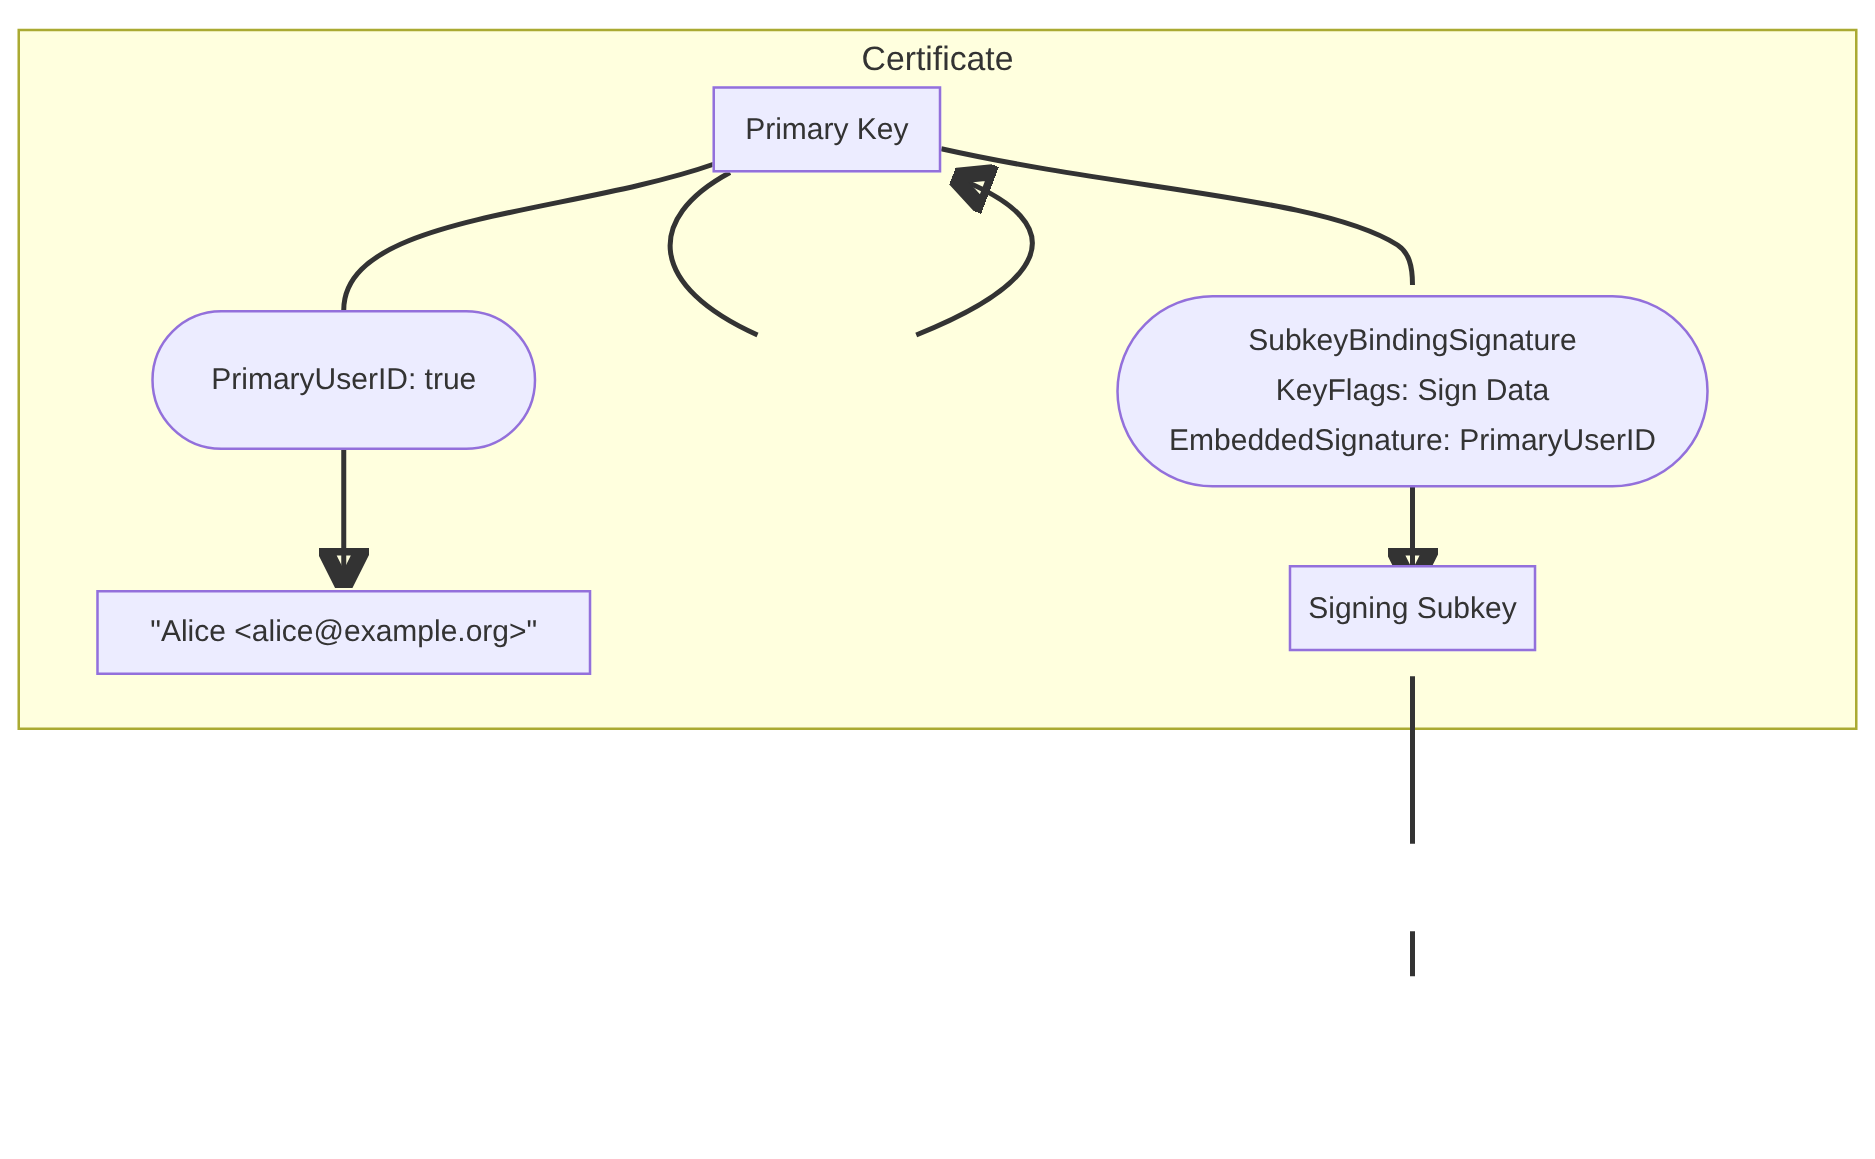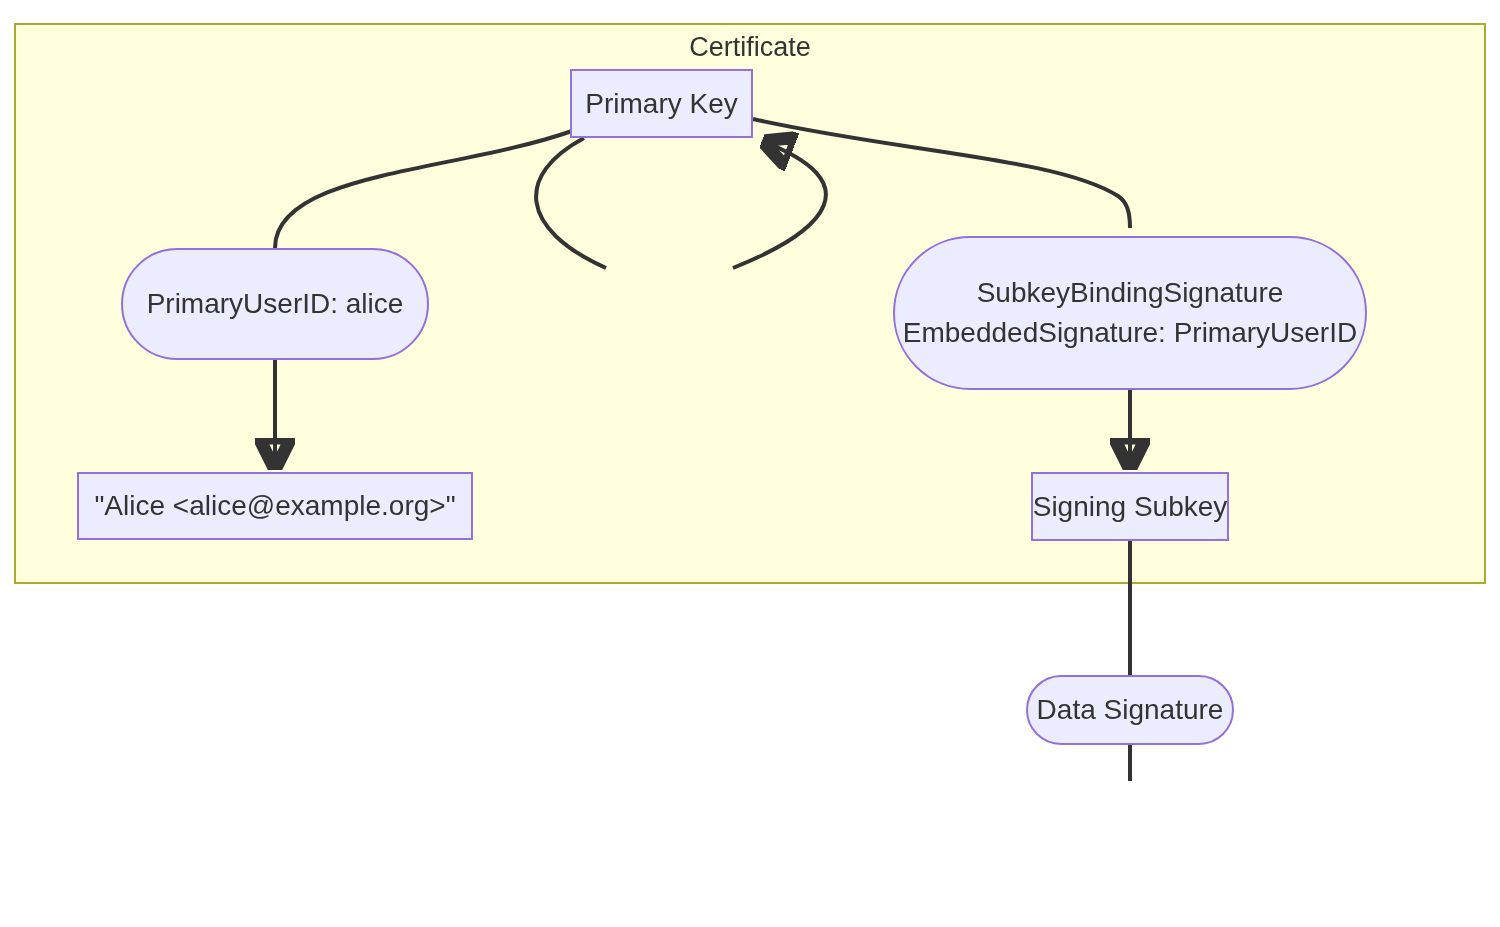--- a/index.html
+++ b/index.html
@@ -38,31 +38,31 @@
     pointer-events:none;
   }
   svg.edges path{fill:none;stroke:var(--edge);stroke-width:4px;}
   .node{
     position:absolute;
     display:flex;flex-direction:column;
     align-items:center;justify-content:center;
     background:var(--node-fill);
     border:2px solid var(--node-border);
     box-sizing:border-box;
-    font-size:28px;line-height:40px;
+    font-size:24px;line-height:40px;
     text-align:center;
     white-space:nowrap;
     z-index:2;
   }
   #node-primary-key{left:570px;top:69px;width:183px;height:69px;}
   #node-positive-certification{left:121px;top:248px;width:308px;height:112px;border-radius:56px;}
   #node-direct-key-signature{left:517px;top:270px;width:291px;height:70px;border-radius:35px;}
   #node-subkey-binding-signature{left:893px;top:236px;width:474px;height:154px;border-radius:77px;}
   #node-user-id{left:77px;top:472px;width:396px;height:68px;}
-  #node-signing-subkey{left:1031px;top:472px;width:198px;height:69px;}
+  #node-signing-subkey{left:1031px;top:452px;width:198px;height:69px;}
   #node-data-signature{left:1026px;top:675px;width:208px;height:70px;border-radius:35px;}
   #node-data{left:1091px;top:833px;width:78px;height:70px;border-radius:10px;}
 </style>
 </head>
 <body>
 
 <div id="canvas">
 
   <div class="cluster">
     <div class="cluster-title">Certificate</div>
@@ -82,38 +82,36 @@
     <path d="M1130,382 L1130,470" marker-end="url(#arrowhead)"></path>
     <path d="M1130,541 L1130,675"></path>
     <path d="M1130,745 L1130,831" marker-end="url(#arrowhead)"></path>
   </svg>
 
   <div class="node" id="node-primary-key">
     <div>Primary Key</div>
   </div>
 
   <div class="node" id="node-positive-certification">
-    <div>PrimaryUserID: alice</div>
+    <div>PrimaryUserID: true</div>
   </div>
 
 
   <div class="node" id="node-subkey-binding-signature">
     <div>SubkeyBindingSignature</div>
+    <div>KeyFlags: Sign Data</div>
     <div>EmbeddedSignature: PrimaryUserID</div>
   </div>
 
   <div class="node" id="node-user-id">
     <div>"Alice &lt;alice@example.org&gt;"</div>
   </div>
 
   <div class="node" id="node-signing-subkey">
     <div>Signing Subkey</div>
   </div>
 
-  <div class="node" id="node-data-signature">
-    <div>Data Signature</div>
-  </div>
 
   <div class="node" id="node-data">
     <div>Alice</div>
   </div>
 
 </div>
 
 </body></html>

